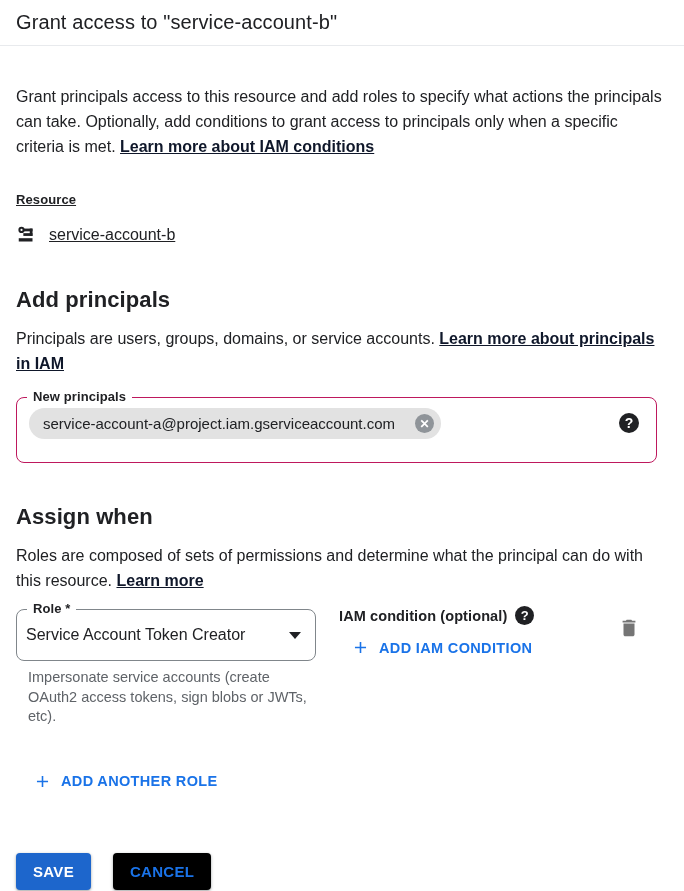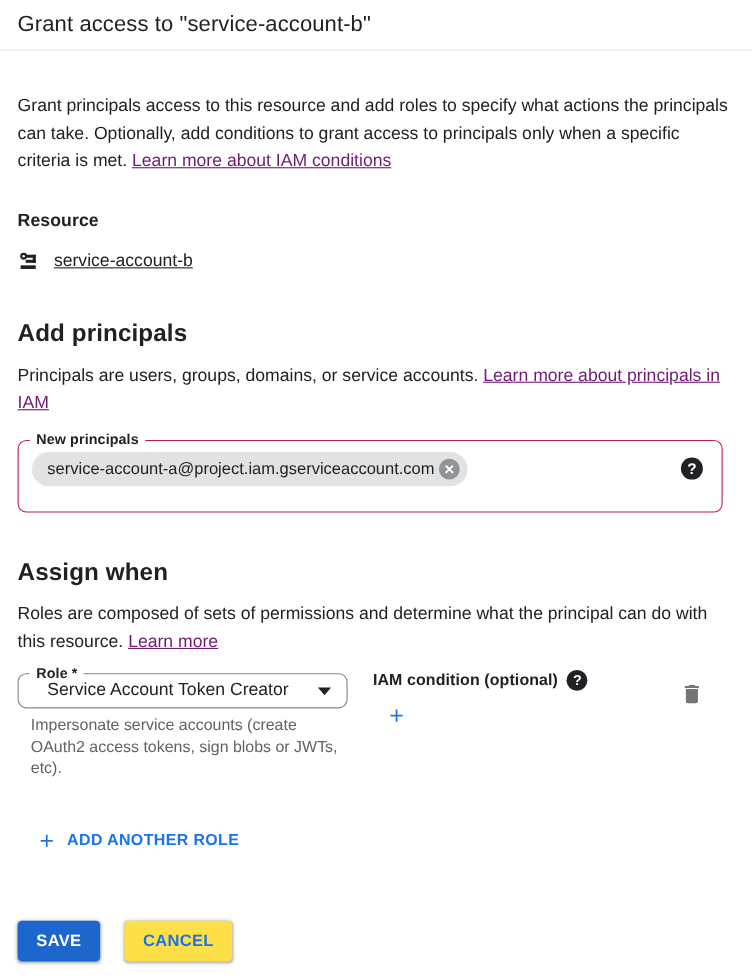--- a/index.html
+++ b/index.html
@@ -10,25 +10,25 @@
     background: #ffffff;
     font-family: "Liberation Sans", sans-serif;
     color: #202124;
     overflow: hidden;
   }
   .dialog-header { padding: 11px 16px 11px; }
   .dialog-title { font-size: 20px; font-weight: 400; color: #202124; letter-spacing: 0.1px; }
   .divider { border-bottom: 1px solid #e8eaed; }
   .content { padding: 0 16px; }
 
-  a.link { color: #701a75; text-decoration: underline; cursor: pointer; }
+  a.link { color: #0f172a; text-decoration: underline; cursor: pointer; font-weight: bold; }
 
   .intro { margin-top: 38px; font-size: 16px; line-height: 25px; max-width: 652px; }
 
-  .section-heading-sm { margin-top: 33px; font-size: 16px; font-weight: 700; letter-spacing: 0.1px; }
+  .section-heading-sm { margin-top: 33px; font-size: 13px; font-weight: 700; letter-spacing: 0.1px; text-decoration: underline; }
   .resource-row { display: flex; align-items: center; gap: 11px; margin-top: 17px; font-size: 16px; text-decoration: underline; }
   .resource-icon svg { display: block; }
 
   .section-heading-lg { margin-top: 41px; font-size: 22px; font-weight: 700; letter-spacing: 0.1px; }
   .section-desc { margin-top: 13px; font-size: 16px; line-height: 25px; max-width: 652px; }
 
   
   .outlined-field {
     position: relative;
     margin-top: 21px;
@@ -45,21 +45,21 @@
     background: #ffffff;
     padding: 0 6px;
     font-size: 13px;
     font-weight: 700;
     color: #202124;
     letter-spacing: 0.1px;
   }
   .chip {
     display: inline-flex;
     align-items: center;
-    gap: 4px;
+    gap: 20px;
     background: #e2e2e2;
     border-radius: 16px;
     height: 31px;
     padding: 0 7px 0 14px;
     font-size: 15px;
     color: #202124;
     cursor: default;
   }
   .chip-close {
     width: 19px; height: 19px;
@@ -87,27 +87,27 @@
     flex: 0 0 auto;
   }
   .field-help { position: absolute; right: 17px; top: 15px; }
 
   
   .role-row { display: flex; align-items: flex-start; margin-top: 16px; }
   .role-col { width: 300px; flex: 0 0 auto; }
   .outlined-select {
     position: relative;
     width: 300px;
-    height: 32px;
+    height: 52px;
     border: 1px solid #80868b;
     border-radius: 8px;
     display: flex;
     align-items: center;
     justify-content: space-between;
-    padding: 0 14px 0 26px;
+    padding: 0 14px 0 9px;
     cursor: pointer;
   }
   .select-value { font-size: 16px; color: #202124; }
   .select-arrow {
     width: 0; height: 0;
     border-left: 6px solid transparent;
     border-right: 6px solid transparent;
     border-top: 7px solid #202124;
   }
   .role-helper {
@@ -157,21 +157,21 @@
     cursor: pointer;
     border: none;
     padding: 0 17px;
   }
   .btn-primary {
     background: #1d66cc;
     color: #ffffff;
     box-shadow: 0 1px 2px rgba(60,64,67,0.3), 0 1px 3px 1px rgba(60,64,67,0.15);
   }
   .btn-secondary {
-    background: #fde047;
+    background: #000000;
     color: #1a73e8;
     box-shadow: 0 1px 2px rgba(60,64,67,0.3), 0 1px 3px 1px rgba(60,64,67,0.15);
     text-align: center;
   }
 </style>
 </head>
 <body>
 
 <div class="dialog-header">
   <div class="dialog-title">Grant access to "service-account-b"</div>
@@ -230,20 +230,21 @@
       <div class="condition-label-row">
         <span class="condition-label">IAM condition (optional)</span>
         <span class="help-icon">?</span>
       </div>
       <button class="text-button add-condition-btn">
         <span class="plus-icon">
           <svg width="19" height="19" viewBox="0 0 24 24" fill="#1a73e8">
               <path d="M19 13h-6v6h-2v-6H5v-2h6V5h2v6h6v2z"></path>
             </svg>
         </span>
+        <span>ADD IAM CONDITION</span>
       </button>
     </div>
 
     <div class="trash-col">
       <button class="trash-btn">
         <svg width="22" height="22" viewBox="0 0 24 24" fill="#757575">
             <path d="M6 19c0 1.1.9 2 2 2h8c1.1 0 2-.9 2-2V7H6v12zM19 4h-3.5l-1-1h-5l-1 1H5v2h14V4z"></path>
           </svg>
       </button>
     </div>

